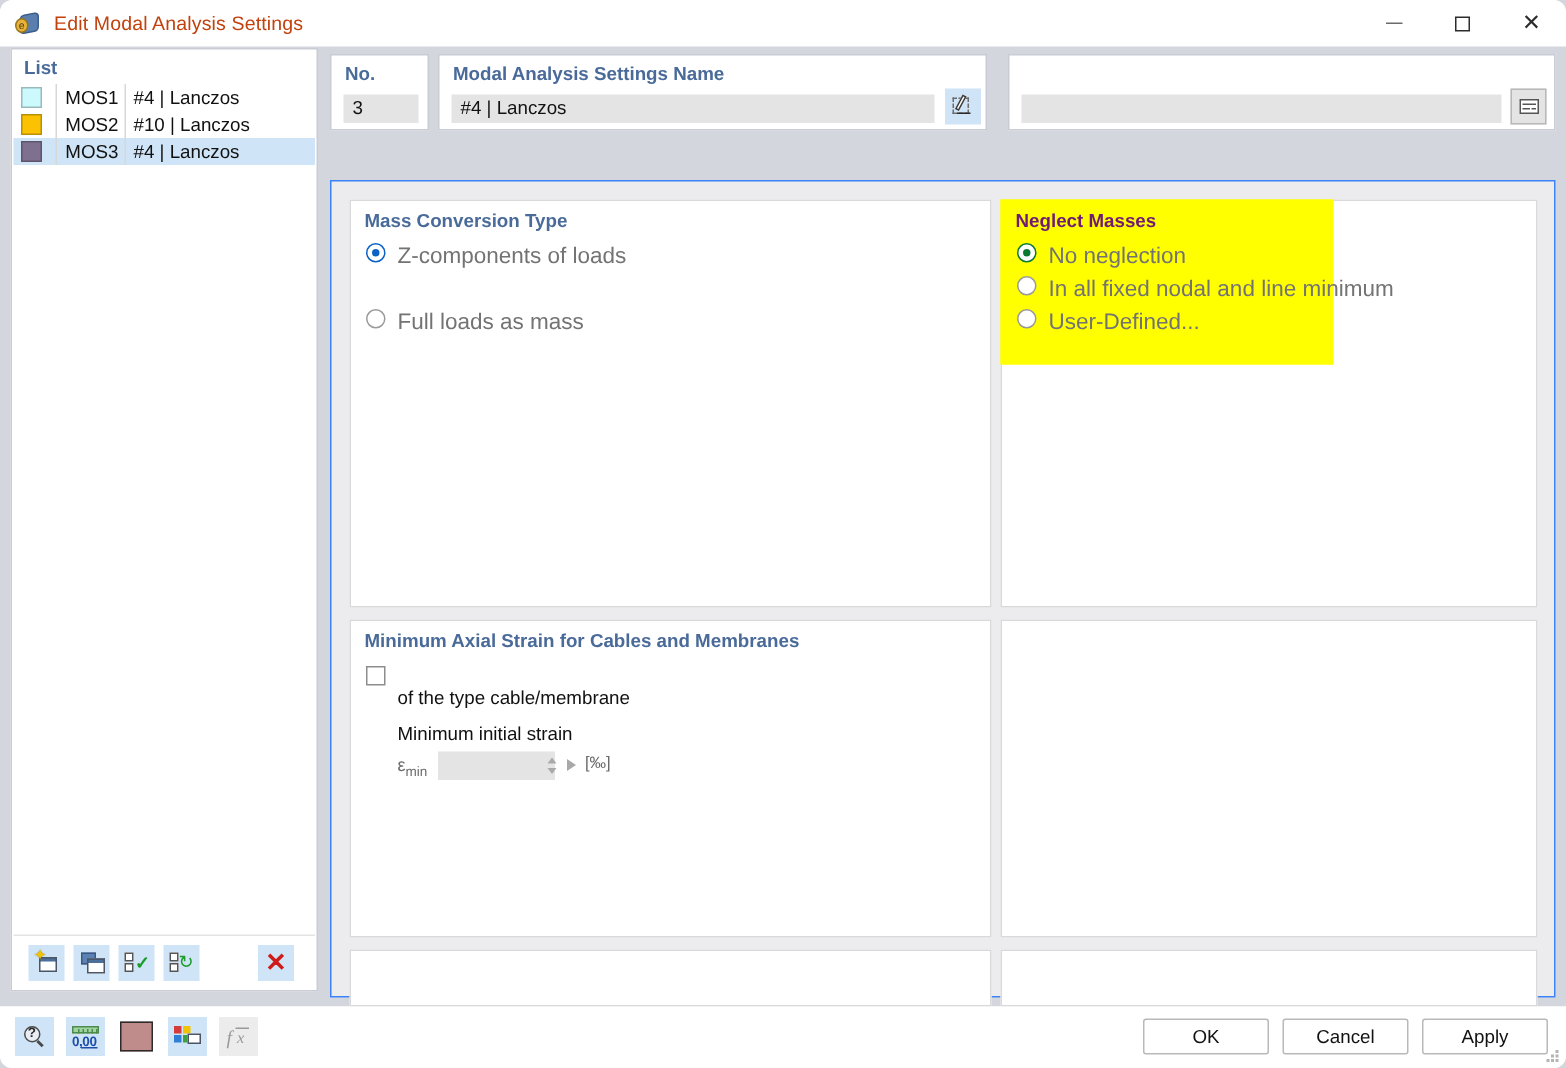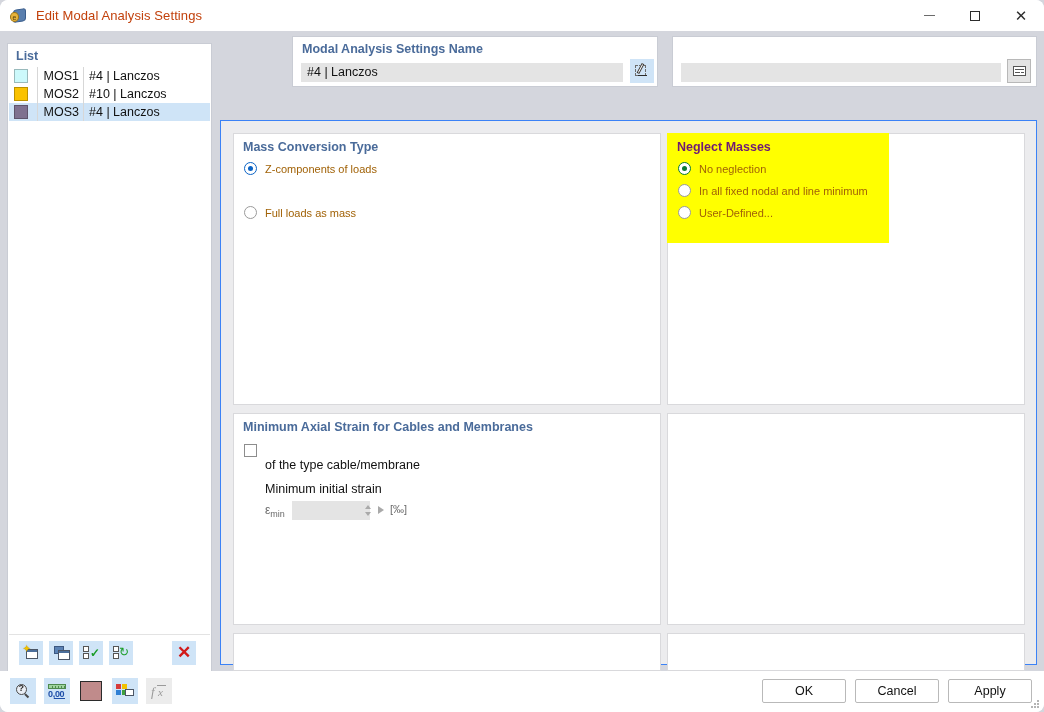--- a/index.html
+++ b/index.html
@@ -66,21 +66,21 @@
 
   
   .body-area {
     position: absolute; left: 0; top: 31px;
     width: 1044px; height: 640px;
     background: #d4d6dd;
   }
 
   
   .list-panel {
-    position: absolute; left: 7px; top: 12px;
+    position: absolute; left: 7px; top: 1px;
     width: 205px; height: 629px;
     background: #ffffff;
     border: 1px solid #c9ccd4;
   }
   .list-title {
     position: absolute; left: 8px; top: 5px;
     font-size: 12.5px; font-weight: bold; color: #4a6персона;
     color: #4a6b9a;
   }
   .list-rows {
@@ -231,22 +231,22 @@
   #sect-neglect { left: 446px; top: 12px; width: 222px; height: 110px; }
   #sect-neglect-bg { left: 446px; top: 12px; width: 358px; height: 272px;
      background:#ffffff; border:1px solid #d9d9dc; z-index:0;}
   #sect-minstrain { left: 12px; top: 292px; width: 428px; height: 212px; }
   #sect-rightmid { left: 446px; top: 292px; width: 358px; height: 212px; }
   #sect-bottom  { left: 12px; top: 512px; width: 428px; height: 38px; }
   #sect-bottom-right { left: 446px; top: 512px; width: 358px; height: 38px; }
 
   
   .radio-row {
-    position: absolute; display: flex; align-items: flex-end; left: 10px;
-    font-size: 11px; color: #a16207; white-space: nowrap;
+    position: absolute; display: flex; align-items: flex-start; left: 10px;
+    font-size: 15px; color: #737373; white-space: nowrap;
   }
   .radio {
     width: 13px; height: 13px; border-radius: 50%;
     border: 1px solid #9a9a9a; background: #fff;
     margin-right: 8px; flex: none; position: relative;
   }
   .radio.checked { border: 1px solid #0b63c5; }
   .radio.checked::after {
     content:""; position:absolute; left:3px; top:3px;
     width:5px; height:5px; border-radius:50%; background:#0b63c5;
@@ -444,20 +444,24 @@
               <div class="cb b"></div>
               <div class="refresh">↻</div>
           </div>
         </div>
         <div class="tbtn tbtn-x">
           <span class="xred">✕</span>
         </div>
       </div>
     </div>
 
+    <div class="card" id="card-no">
+      <div class="card-label">No.</div>
+      <div class="ro-input" id="no-value">3</div>
+    </div>
 
     <div class="card" id="card-name">
       <div class="card-label">Modal Analysis Settings Name</div>
       <div class="ro-input" id="name-value">#4 | Lanczos</div>
       <div id="name-edit-btn">
         <div class="pencil-glyph">
           <div class="frm"></div>
             <div class="pen"></div>
             <div class="und"></div>
         </div>

